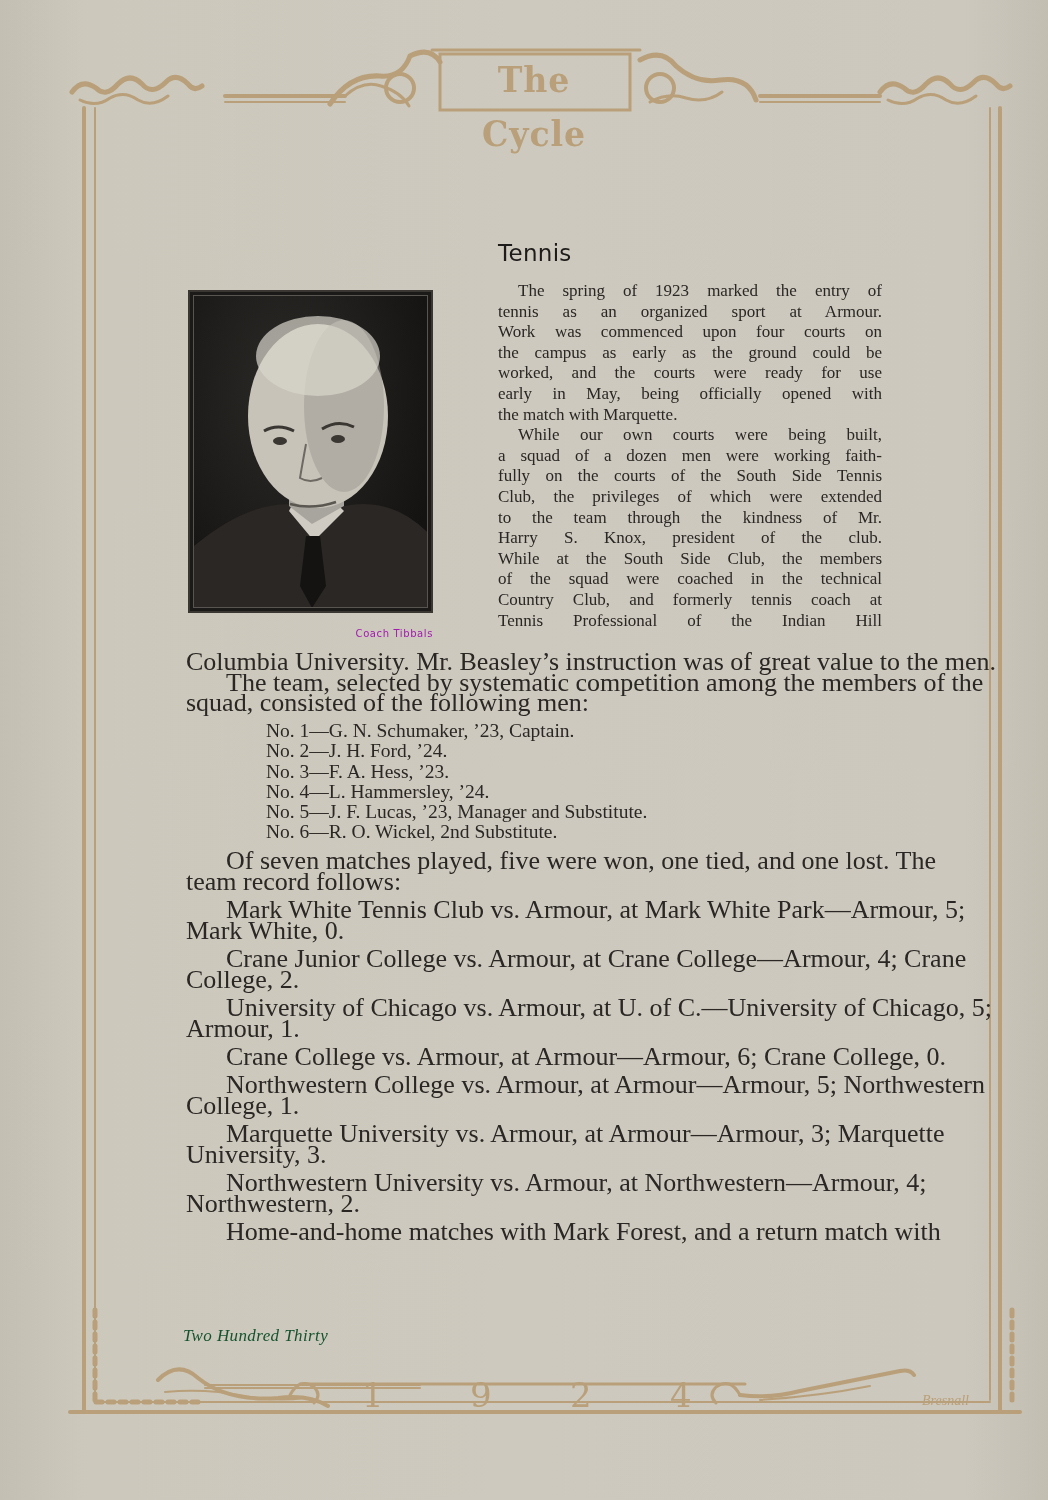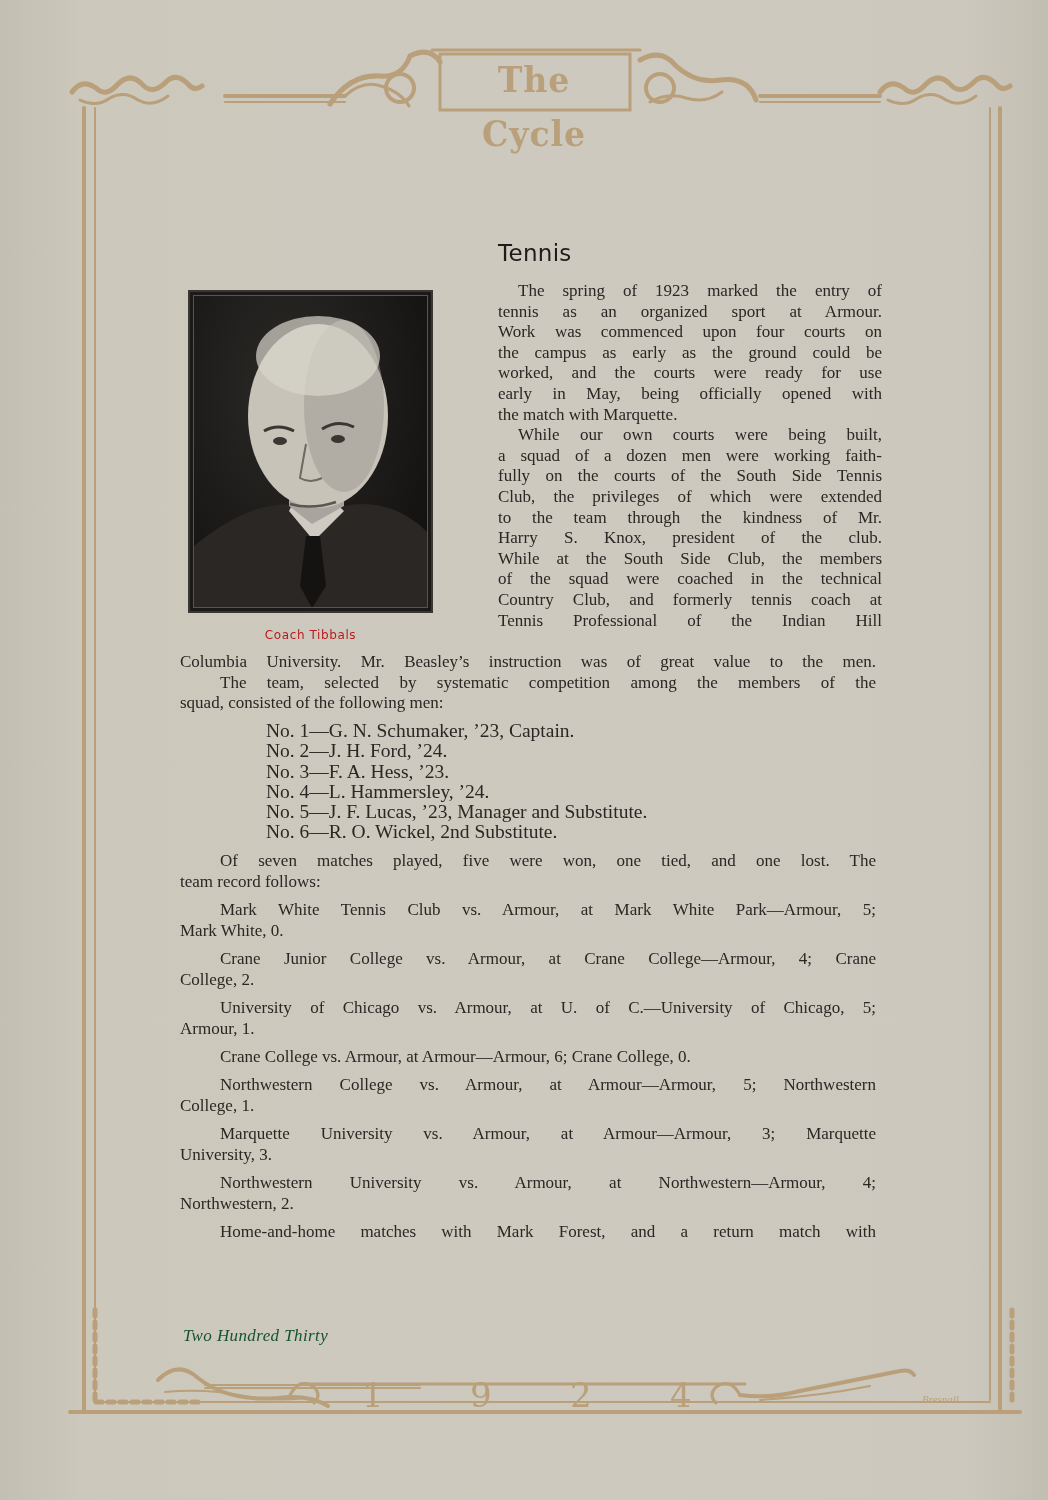--- a/index.html
+++ b/index.html
@@ -28,48 +28,48 @@
   }
   .photo {
     position:absolute; left:188px; top:290px; width:245px; height:323px;
     border:2px solid #3a3733; box-sizing:border-box;
     background:#1b1a18; overflow:hidden;
   }
   .photo-inner { position:absolute; left:3px; top:3px; right:3px; bottom:3px; border:1px solid #585550; overflow:hidden;
     background:radial-gradient(ellipse at 40% 30%, #2c2a27 0%, #141312 80%);
   }
   .caption {
-    position:absolute; left:188px; top:628px; width:245px; text-align:center;
-    font-family:"DejaVu Sans",sans-serif; font-size:12px; letter-spacing:0.6px; color:#b91c1c;
+    position:absolute; left:188px; top:628px; width:245px; text-align:right;
+    font-family:"DejaVu Sans",sans-serif; font-size:10px; letter-spacing:0.6px; color:#a21caf;
   }
   .col-text {
     position:absolute; left:498px; top:281px; width:384px;
     font-size:17px; line-height:20.6px; text-align:justify;
     text-align-last:justify;
   }
   .col-text .line { display:block; text-align:justify; text-align-last:justify; white-space:nowrap; }
   .col-text .line.end { text-align-last:left; }
   .full-text {
-    position:absolute; left:180px; width:696px;
-    font-size:17px; line-height:20.6px;
+    position:absolute; left:186px; width:696px;
+    font-size:26px; line-height:20.6px;
   }
   .jl { display:block; text-align:justify; text-align-last:justify; white-space:nowrap; }
   .jl.end { text-align-last:left; }
   .ind { padding-left:40px; }
   .roster {
     position:absolute; left:266px; top:721px;
     font-size:19.5px; line-height:20.3px;
   }
   .roster div { white-space:nowrap; }
   .page-number {
     position:absolute; left:183px; top:1326px;
     font-style:italic; font-size:17px; color:#14532d; letter-spacing:0.4px;
   }
   .footer-year { position:absolute; font-family:"DejaVu Serif",serif; font-size:34px; color:#b9a07a; top:1375px; }
-  .footer-sig { position:absolute; left:922px; top:1393px; font-size:11px; font-style:italic; color:#b9a07a; }
+  .footer-sig { position:absolute; left:922px; top:1393px; font-size:14px; font-style:italic; color:#b9a07a; }
 </style>
 </head>
 <body>
 
 <div class="page-bg"></div>
 
 <svg class="frame-svg" width="1048" height="1500">
   <g fill="none" stroke="#b9a07a" stroke-linecap="round">
 
     <line x1="225" y1="96" x2="345" y2="96" stroke-width="4"></line>

